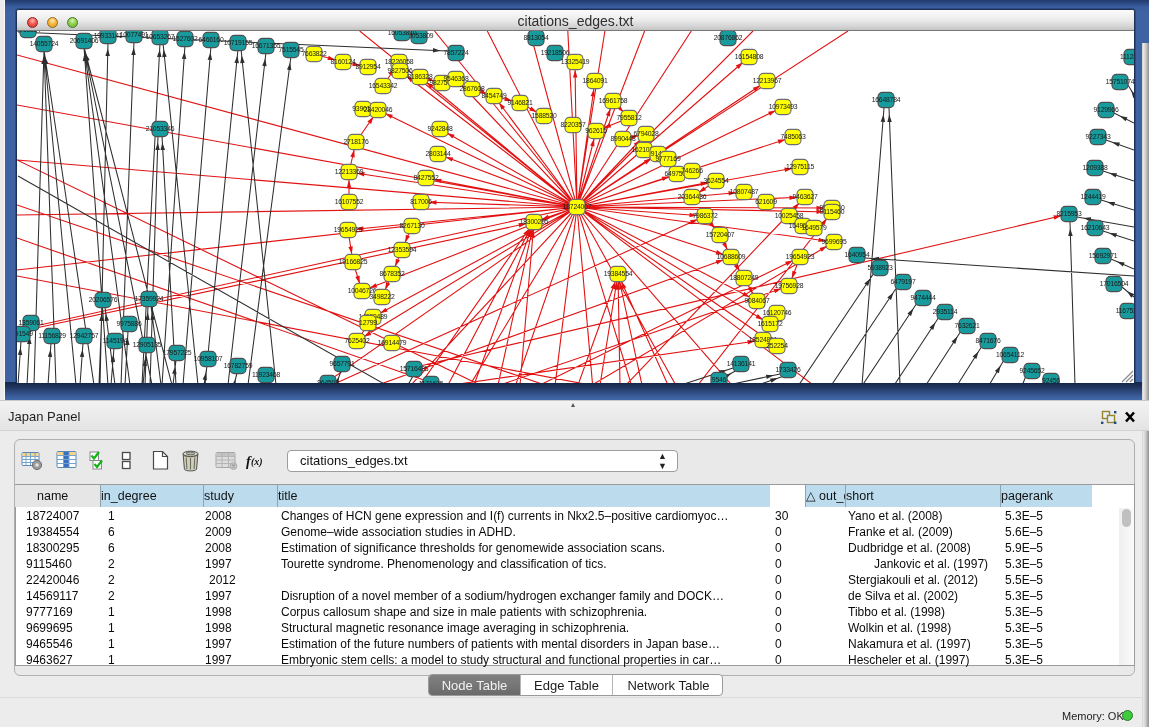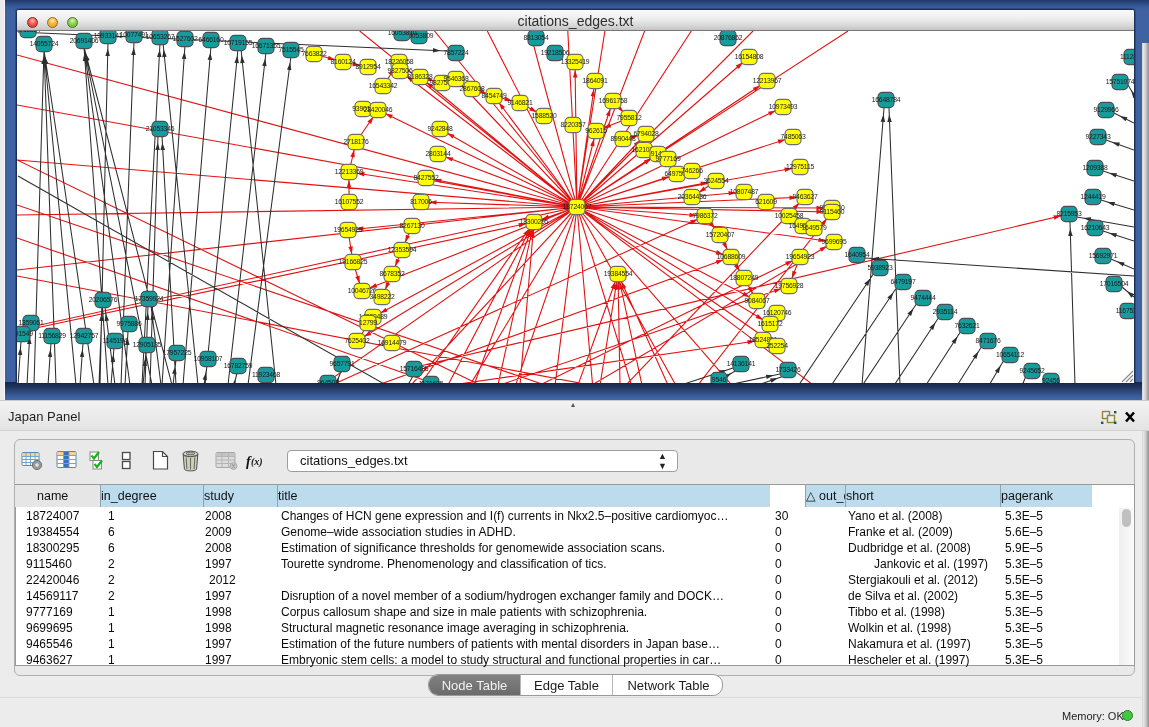--- a/index.html
+++ b/index.html
@@ -30,21 +30,21 @@
  border:1px solid #9d9d9d;border-radius:4px;font-size:13px;color:#111;line-height:20px;padding-left:12px}
 #combo .ar{position:absolute;right:10px;top:0;font-size:9px;color:#222;line-height:10px}
 #table{position:absolute;left:15px;top:484px;width:1120px;height:182px;background:#fff;border:1px solid #9a9a9a}
 .hc{position:absolute;top:484px;height:23px;border-top:1px solid #9a9a9a;border-left:1px solid #8da4b0;
  background:#bcdcee;font-size:12.5px;color:#111;text-align:left;line-height:23px}
 .tr{position:absolute;left:0;width:1118px;height:16px;font-size:12px;color:#0b0b0b}
 .tr span{position:absolute;top:1px;white-space:nowrap;overflow:hidden}
 #sbchan{position:absolute;left:1119px;top:508px;width:15px;height:157px;background:linear-gradient(90deg,#efefef,#fbfbfb)}
 #sbthumb{position:absolute;left:1122px;top:509px;width:9px;height:18px;border-radius:5px;background:#c0c0c0}
 #tabs{position:absolute;left:428px;top:674px;width:295px;height:22px;background:#fff;
- border:1px solid #9a9a9a;border-radius:10px;overflow:hidden}
+ border:1px solid #9a9a9a;border-radius:4px;overflow:hidden}
 #tabs .seg{position:absolute;top:0;height:22px;font-size:13px;text-align:center;line-height:21px;color:#1c1c1c}
 #seg1{left:0;width:91px;background:linear-gradient(180deg,#828282,#686868);color:#f2f2f2!important}
 #seg2{left:91px;width:92px;border-left:1px solid #b5b5b5}
 #seg3{left:183px;width:112px;border-left:1px solid #b5b5b5}
 #statusline{position:absolute;left:0;top:697px;width:1142px;height:1px;background:#d9d9d9}
 #mem{position:absolute;left:1062px;top:710px;font-size:11px;color:#1d1d1d}
 #memdot{position:absolute;left:1122px;top:710px;width:11px;height:11px;border-radius:50%;
  background:#3ecb3e;border:1px solid #2c7c2c}
 #divh{position:absolute;left:571px;top:400px;font-size:8px;color:#555}
 </style></head><body>

